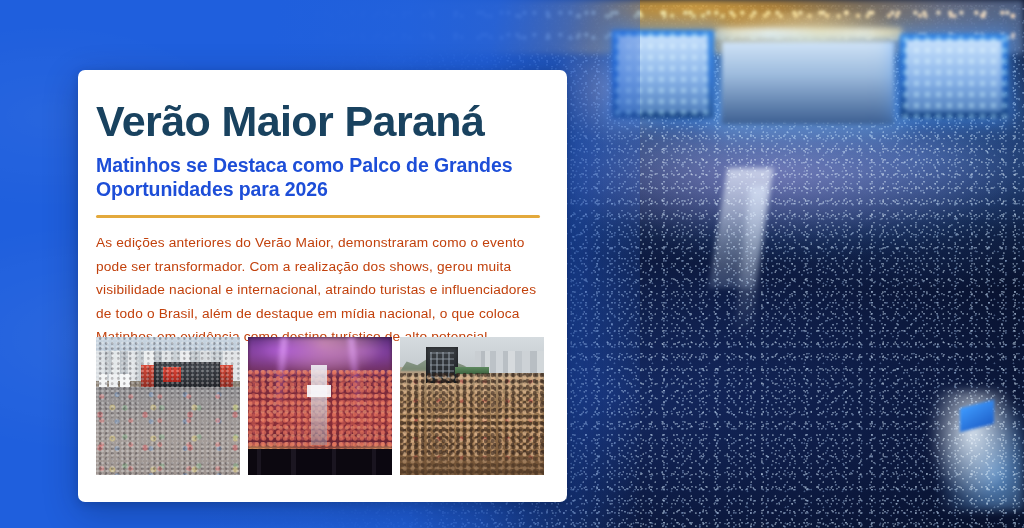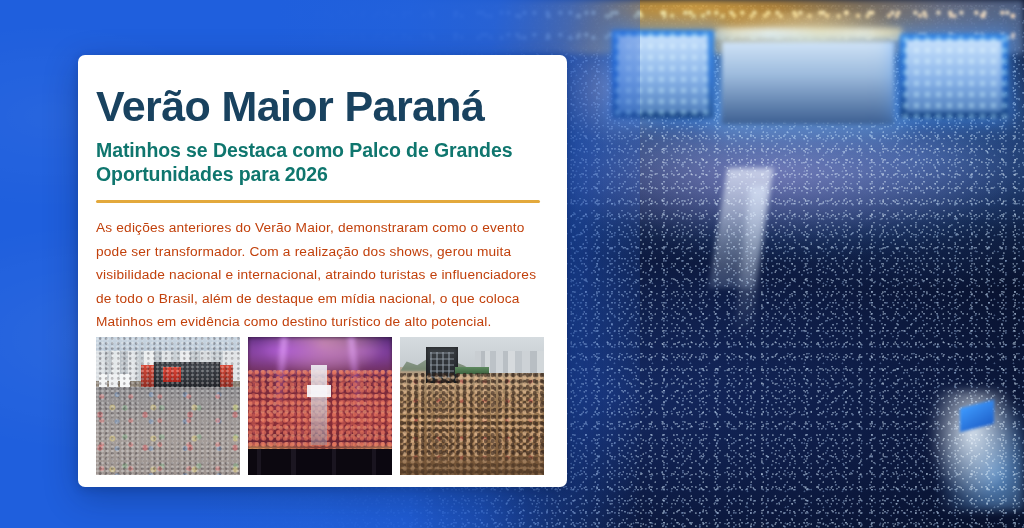--- a/index.html
+++ b/index.html
@@ -221,42 +221,42 @@
     width: 640px; height: 100%;
     background:
       radial-gradient(ellipse 50% 30% at 16% 64%, rgba(255,255,255,.055), rgba(255,255,255,0) 72%),
       radial-gradient(ellipse 40% 25% at 8% 22%, rgba(255,255,255,.04), rgba(255,255,255,0) 70%);
     mix-blend-mode: screen;
   }
 
   
   .card {
     position: absolute;
-    left: 78px; top: 55px;
+    left: 78px; top: 70px;
     width: 489px; height: 432px;
     background: #ffffff;
     border-radius: 7px;
     box-shadow: 0 10px 34px rgba(4, 20, 58, .30), 0 2px 8px rgba(4,20,58,.18);
     padding: 30px 28px 0 18px;
   }
 
   .card-title {
     font-size: 43px;
     font-weight: 700;
     letter-spacing: -.6px;
     color: #19425f;
     line-height: 1.02;
     padding-left: 0;
   }
 
   .card-subtitle {
     margin-top: 9px;
     font-size: 19.5px;
     font-weight: 700;
-    color: #0f766e;
+    color: #1d4ed8;
     line-height: 1.26;
     letter-spacing: -.1px;
   }
 
   .gold-rule {
     margin-top: 13px;
     width: 444px;
     height: 3px;
     background: #e3a93c;
     border-radius: 2px;

